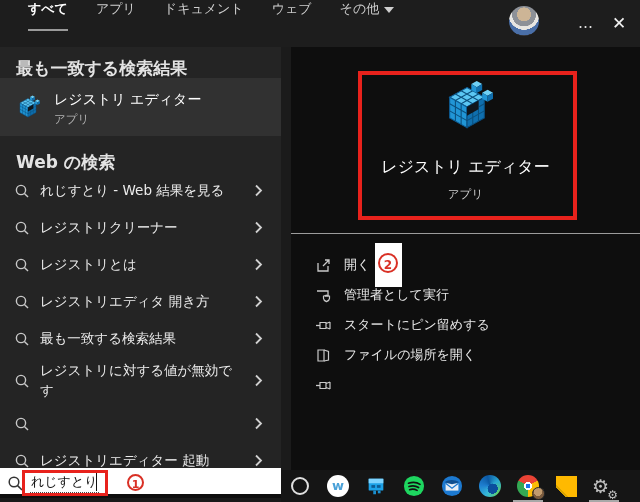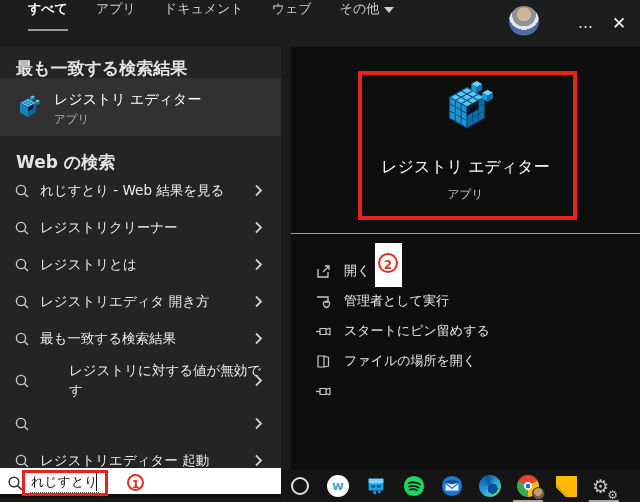--- a/index.html
+++ b/index.html
@@ -20,21 +20,21 @@
 
   
   .left-panel{position:absolute;left:0;top:47px;width:281px;height:421px;background:#242424;overflow:hidden;}
   .section-header{position:absolute;left:16px;font-size:17px;font-weight:600;color:#e3e3e3;}
   .best-match{position:absolute;left:0;top:31px;width:281px;height:58px;background:#313131;cursor:pointer;}
   .bm-icon{position:absolute;left:16px;top:17px;width:24px;height:24px;}
   .bm-title{position:absolute;left:54px;top:13px;font-size:14px;color:#ffffff;white-space:nowrap;}
   .bm-sub{position:absolute;left:54px;top:34px;font-size:11.5px;color:#b3b3b3;}
   .suggestions{position:absolute;left:0;top:125px;width:281px;height:296px;overflow:hidden;}
   .srow{position:relative;width:281px;height:37px;display:flex;align-items:center;cursor:pointer;}
-  .srow.two-line{height:48px;gap:29px;}
+  .srow.two-line{height:48px;}
   .srow .mag{margin-left:14px;flex:0 0 16px;}
   .srow .slabel{margin-left:10px;width:196px;font-size:13.5px;color:#ececec;line-height:1.45;}
   .srow .chev{position:absolute;right:18px;top:50%;transform:translateY(-50%);}
 
   
   .search-bar{position:absolute;left:0;top:468px;width:281px;height:26px;background:#ffffff;text-decoration:underline;}
   .under-search{position:absolute;left:0;top:498px;width:281px;height:4px;background:#191919;}
   .search-mag{position:absolute;left:7px;top:7px;}
   .ime-text{position:absolute;left:30px;top:5px;font-size:13px;color:#111;border-bottom:1px dotted #444;padding:0 1px 1px 1px;}
   .caret-bar{position:absolute;left:96px;top:4px;width:1px;height:19px;background:#111;}
@@ -44,21 +44,21 @@
 
   
   .gutter{position:absolute;left:281px;top:47px;width:10px;height:423px;background:#1b1b1b;}
   .right-panel{position:absolute;left:291px;top:47px;width:349px;height:423px;background:#0e0e0e;}
   .preview-box{position:absolute;left:67px;top:24px;width:219px;height:149px;border:4px solid #e8221c;}
   .preview-icon{position:absolute;left:150px;top:33px;width:52px;height:52px;}
   .preview-title{position:absolute;left:0;top:110px;width:349px;text-align:center;font-size:16px;color:#ffffff;}
   .preview-sub{position:absolute;left:0;top:140px;width:349px;text-align:center;font-size:11.5px;color:#cfcfcf;}
   .divider{position:absolute;left:0;top:186px;width:349px;height:1px;background:#9b9b9b;}
   .actions{position:absolute;left:0;top:203px;width:349px;}
-  .arow{position:relative;height:30px;display:flex;align-items:flex-end;cursor:pointer;}
+  .arow{position:relative;height:30px;display:flex;align-items:center;cursor:pointer;}
   .arow .aicon{margin-left:24px;flex:0 0 17px;}
   .arow .albl{margin-left:12px;font-size:13px;color:#e8e8e8;white-space:nowrap;}
   .anno-patch{position:absolute;left:84px;top:196px;width:27px;height:44px;background:#ffffff;}
   .anno-2{position:absolute;left:87px;top:206px;width:20px;height:20px;font-size:12px;line-height:20px;}
 
   
   .taskbar{position:absolute;left:281px;top:470px;width:359px;height:32px;background:#151515;display:flex;align-items:center;}
   .tb-slot{position:relative;width:38px;height:32px;display:flex;align-items:center;justify-content:center;cursor:pointer;}
   .ring{width:18px;height:18px;border:2px solid #e0e0e0;border-radius:50%;}
   .wl{width:22px;height:22px;border-radius:50%;background:#fff;color:#4aa1d8;font-weight:bold;font-size:13px;text-align:center;line-height:22px;}

